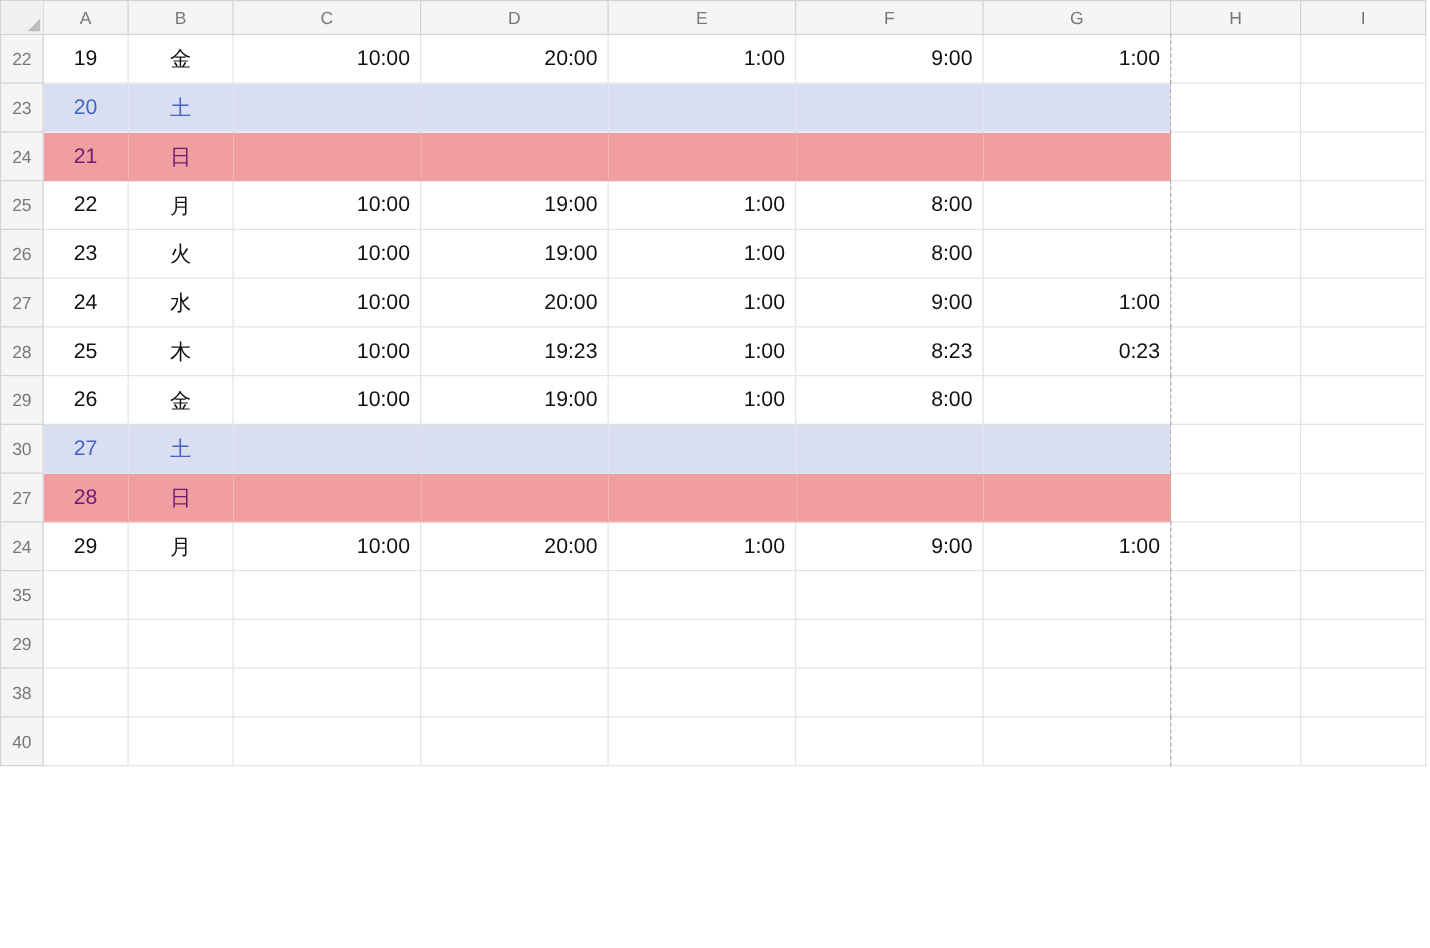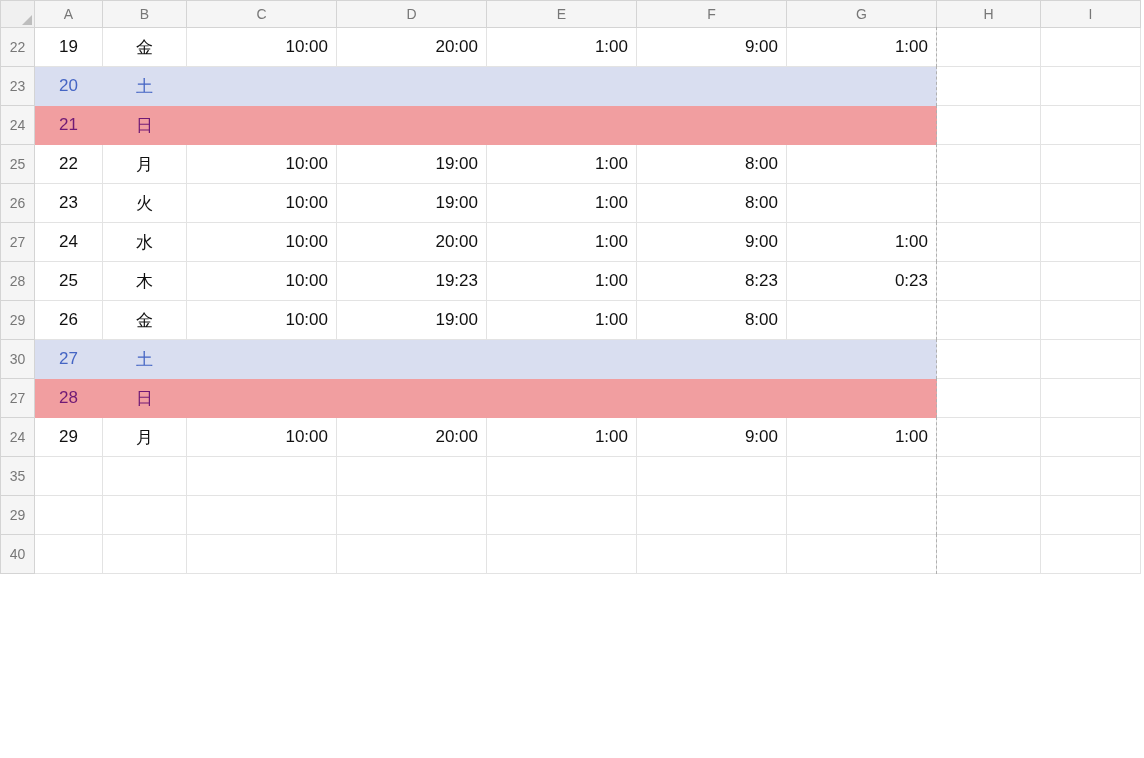--- a/index.html
+++ b/index.html
@@ -319,20 +319,32 @@
         <td class="colB center"></td>
         <td class="colC right"></td>
         <td class="colD right"></td>
         <td class="colE right"></td>
         <td class="colF right"></td>
         <td class="colG right"></td>
         <td class="colH right"></td>
         <td class="colI right"></td>
       </tr>
       <tr>
+        <th class="row-hdr">38</th>
+        <td class="colA center"></td>
+        <td class="colB center"></td>
+        <td class="colC right"></td>
+        <td class="colD right"></td>
+        <td class="colE right"></td>
+        <td class="colF right"></td>
+        <td class="colG right"></td>
+        <td class="colH right"></td>
+        <td class="colI right"></td>
+      </tr>
+      <tr>
         <th class="row-hdr">40</th>
         <td class="colA center"></td>
         <td class="colB center"></td>
         <td class="colC right"></td>
         <td class="colD right"></td>
         <td class="colE right"></td>
         <td class="colF right"></td>
         <td class="colG right"></td>
         <td class="colH right"></td>
         <td class="colI right"></td>

